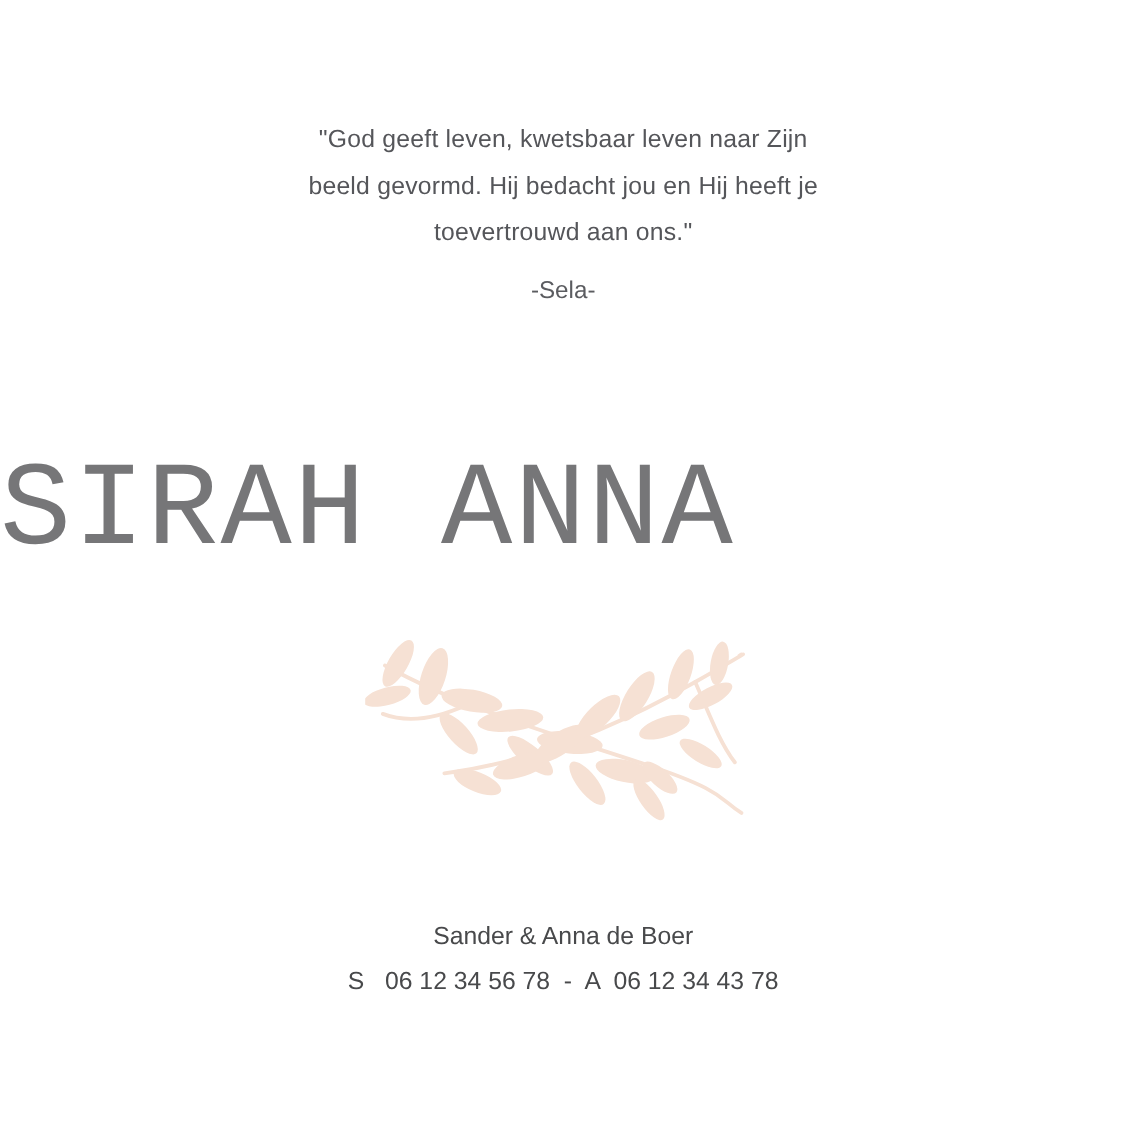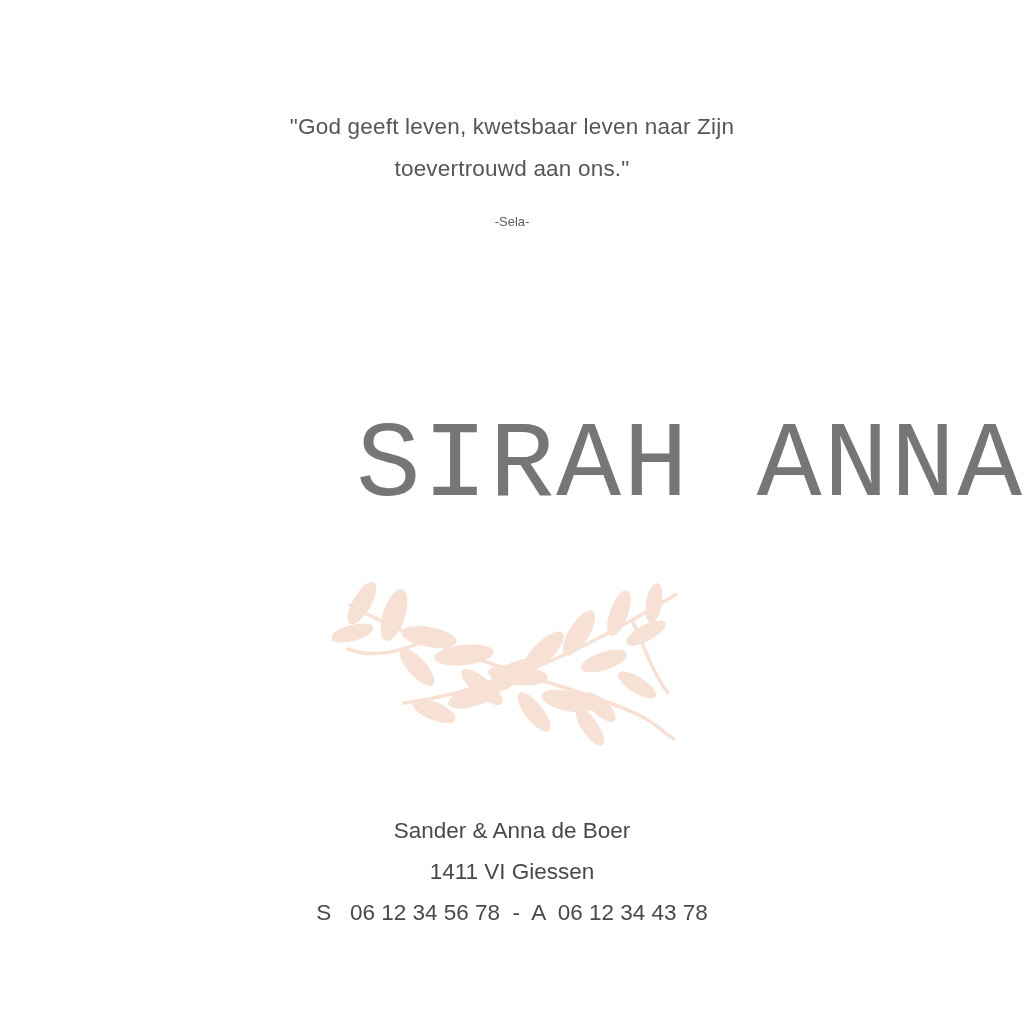--- a/index.html
+++ b/index.html
@@ -23,30 +23,30 @@
     text-align: center;
     color: #55565a;
   }
   .quote-line {
     font-size: 22.5px;
     line-height: 42px;
     letter-spacing: 0.2px;
   }
   .quote-attribution {
     margin-top: 22px;
-    font-size: 13px;
+    font-size: 22px;
     line-height: 20px;
     color: #5b5c60;
   }
   .baby-name {
     position: absolute;
     top: 405px;
     left: 0;
     width: 100%;
-    text-align: right;
+    text-align: left;
     font-family: "Liberation Mono", monospace;
     font-weight: 400;
     font-size: 108px;
     letter-spacing: 2px;
     color: #767678;
     white-space: nowrap;
   }
   .illustration {
     position: absolute;
     top: 575px;
@@ -55,39 +55,40 @@
     height: 178px;
     color: #f6e1d4;
   }
   .illustration svg {
     display: block;
     width: 100%;
     height: 100%;
   }
   .contact-block {
     position: absolute;
-    top: 810px;
+    top: 830px;
     left: 0;
     width: 100%;
     text-align: center;
     color: #48494b;
   }
   .contact-line {
     font-size: 22.5px;
     line-height: 41px;
     white-space: pre;
   }
 </style>
 </head>
 <body>
 
 <div class="card">
 
   <div class="quote-block">
     <div class="quote-line">"God geeft leven, kwetsbaar leven naar Zijn</div>
+    <div class="quote-line">beeld gevormd. Hij bedacht jou en Hij heeft je</div>
     <div class="quote-line">toevertrouwd aan ons."</div>
     <div class="quote-attribution">-Sela-</div>
   </div>
 
   <div class="baby-name">SIRAH ANNA</div>
 
   <div class="illustration" style="color: rgb(246, 225, 212);">
     <svg viewBox="0 0 352 178" xmlns="http://www.w3.org/2000/svg" aria-hidden="true">
       <g fill="none" stroke="currentColor" stroke-width="3.5" stroke-linecap="round">
         <path d="M 18 30 C 90 70, 180 95, 255 120 S 322 152, 342 164"></path>
@@ -117,17 +118,16 @@
         <ellipse cx="314" cy="58" rx="22" ry="8" transform="rotate(-28 314 58)"></ellipse>
         <ellipse cx="322" cy="28" rx="20" ry="8" transform="rotate(-80 322 28)"></ellipse>
         <ellipse cx="305" cy="110" rx="22" ry="8" transform="rotate(32 305 110)"></ellipse>
         <ellipse cx="268" cy="132" rx="20" ry="8" transform="rotate(42 268 132)"></ellipse>
       </g>
     </svg>
   </div>
 
   <div class="contact-block">
     <div class="contact-line">Sander &amp; Anna de Boer</div>
-    <div class="contact-line">1411 VI Giessen</div>
     <div class="contact-line">S   06 12 34 56 78  -  A  06 12 34 43 78</div>
   </div>
 
 </div>
 
 </body></html>

